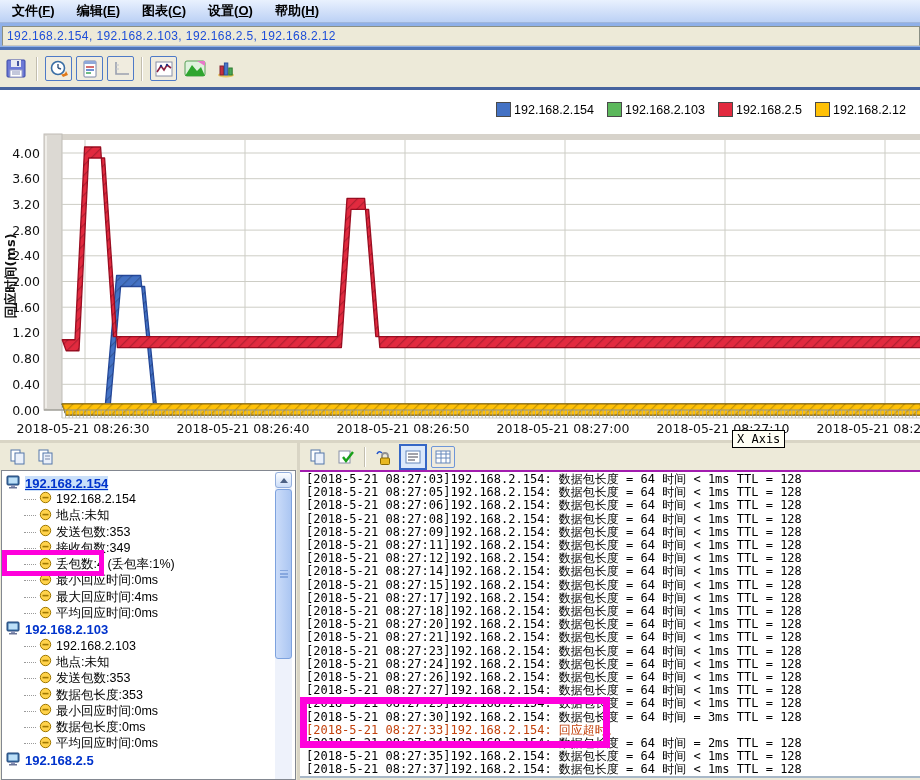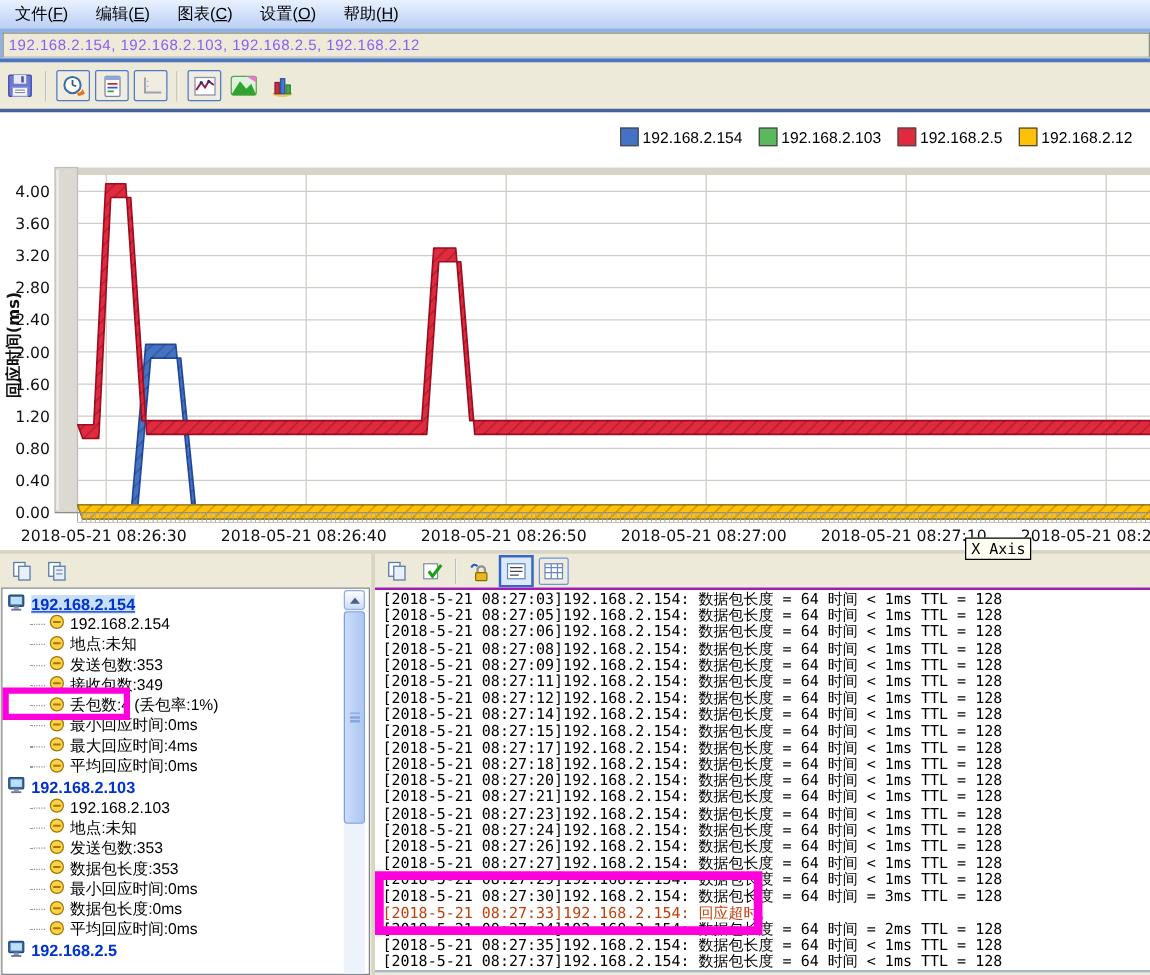--- a/index.html
+++ b/index.html
@@ -3,48 +3,48 @@
 <meta charset="utf-8">
 <style>
   html,body{margin:0;padding:0;background:#fff;}
   .stage{position:relative;width:920px;height:780px;overflow:hidden;
          font-family:"Liberation Sans",sans-serif;background:#fff;}
 
   
   .menubar{position:absolute;left:0;top:0;width:920px;height:22px;
     background:linear-gradient(#E9F1FE,#BCD1F5);display:flex;align-items:center;
     font-size:13px;color:#000;border-bottom:1px solid #9FB6DC;}
-  .menu-item{padding:2px 10px;margin-left:2px;cursor:default;}
+  .menu-item{padding:2px 10px;margin-left:2px;cursor:default;font-weight:bold;}
   .menu-item u{text-decoration:underline;}
 
   
   .addrbar{position:absolute;left:0;top:23px;width:920px;height:27px;
     background:#8FB0E8;border-bottom:3px solid #4F74B8;box-sizing:border-box;}
   .addrbar input{position:absolute;left:2px;top:3px;width:908px;height:18px;
     background:#EDEAD8;border:1px solid #8A8F84;border-bottom-color:#C8C8C0;
-    color:#8b5cf6;font-size:12px;font-family:"Liberation Sans",sans-serif;
+    color:#1d4ed8;font-size:12px;font-family:"Liberation Sans",sans-serif;
     padding:0 4px;letter-spacing:.4px;}
 
   
   .toolbar{position:absolute;left:0;top:50px;width:920px;height:40px;
     background:#EDEAD9;border-bottom:3px solid #46639E;box-sizing:border-box;
     display:flex;align-items:center;}
   .tsep{width:1px;height:24px;background:#C2BEAE;border-right:1px solid #FFF;
     margin:0 5px;}
   .tbtn{width:27px;height:25px;border:1px solid #4E7AC7;border-radius:2px;
     background:#F0ECDF;display:flex;align-items:center;justify-content:center;
     margin:0 2px;box-sizing:border-box;}
   .ticon{width:27px;height:25px;display:flex;align-items:center;justify-content:center;margin:0 2px;}
 
   
   .chartwrap{position:absolute;left:0;top:90px;width:920px;height:353px;background:#fff;}
   .legend{position:absolute;top:12px;right:14px;display:flex;gap:13px;align-items:center;}
   .leg-item{display:flex;align-items:center;font-size:12.5px;color:#000;}
   .leg-sw{width:13px;height:13px;border:1px solid #4A4A4A;margin-right:3px;}
-  .xtip{position:absolute;left:772px;top:340px;background:#FFFFF4;border:1px solid #000;
+  .xtip{position:absolute;left:732px;top:340px;background:#FFFFF4;border:1px solid #000;
     font-family:"DejaVu Sans Mono",monospace;font-size:12px;padding:0 4px;line-height:16px;z-index:9;}
 
   
   .bottom{position:absolute;left:0;top:440px;width:920px;height:340px;background:#D9D5C5;}
   .lpanel{position:absolute;left:0;top:3px;width:297px;height:337px;background:#EDEAD9;}
   .rpanel{position:absolute;left:300px;top:3px;width:620px;height:337px;background:#EDEAD9;}
   .ptool{height:27px;display:flex;align-items:center;padding-left:6px;}
   .pbtn{width:24px;height:22px;display:flex;align-items:center;justify-content:center;margin-right:4px;}
   .pbtn.framed{border:1px solid #6E96D8;border-radius:2px;background:#EFEBDE;box-sizing:border-box;}
   .pbtn.pressed{border:2px solid #3667C6;background:#DCE9FB;}

